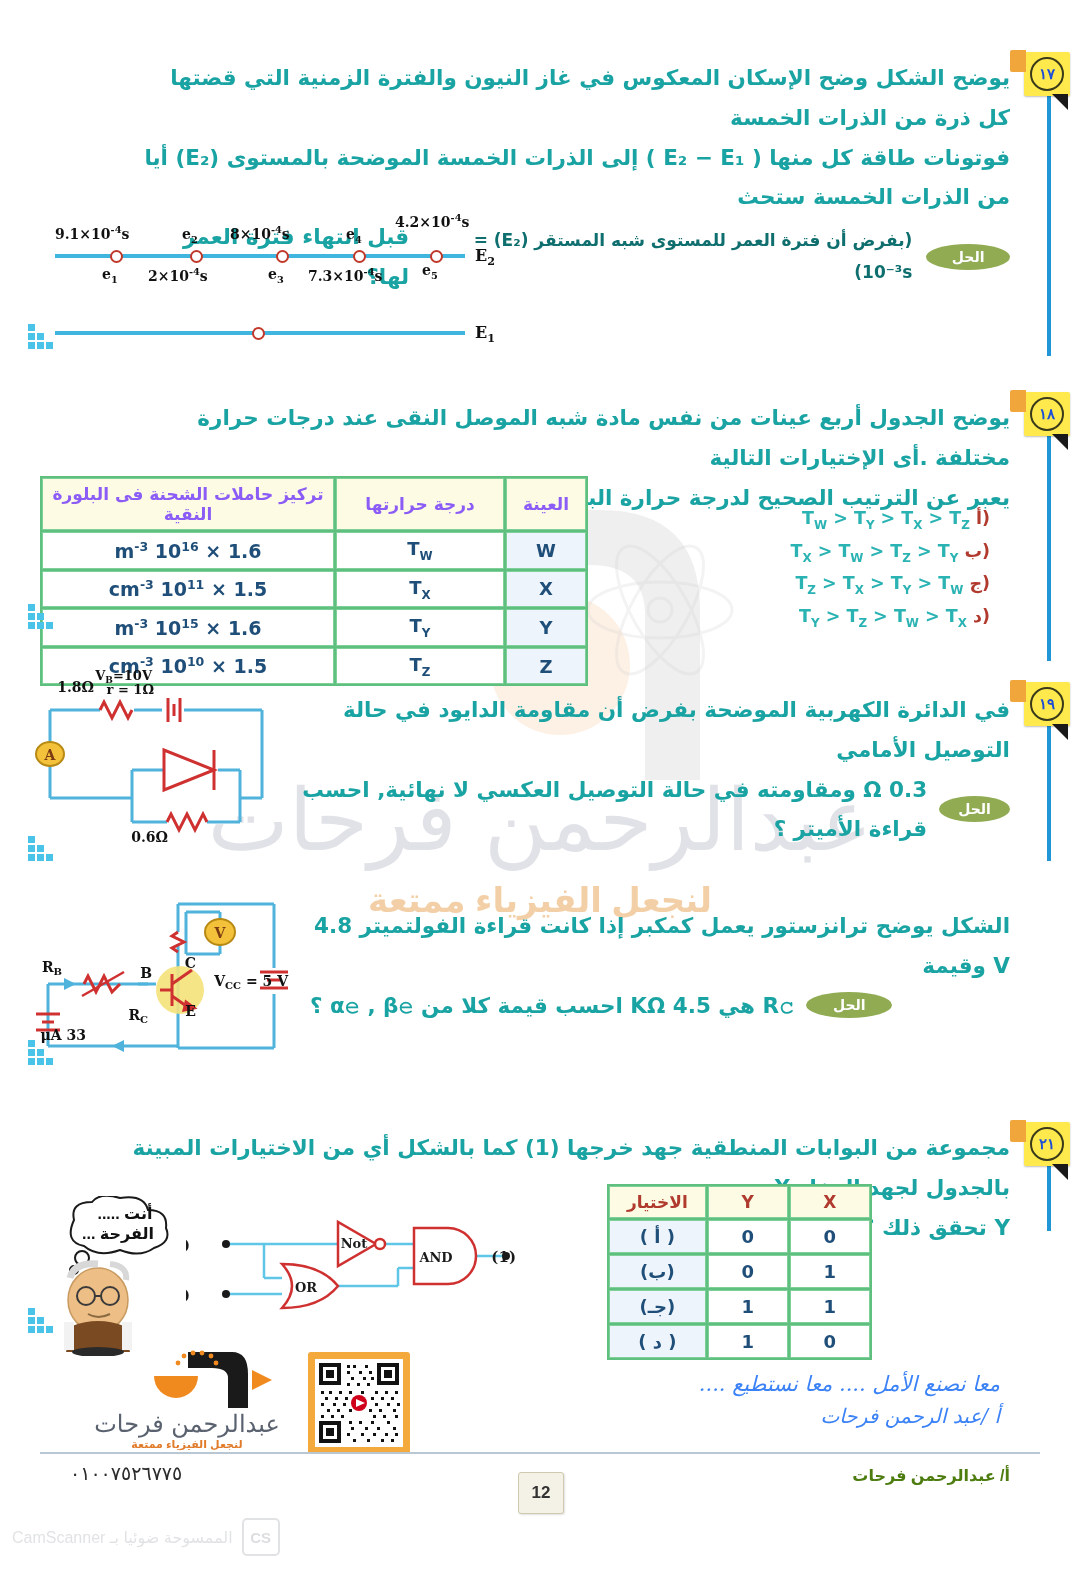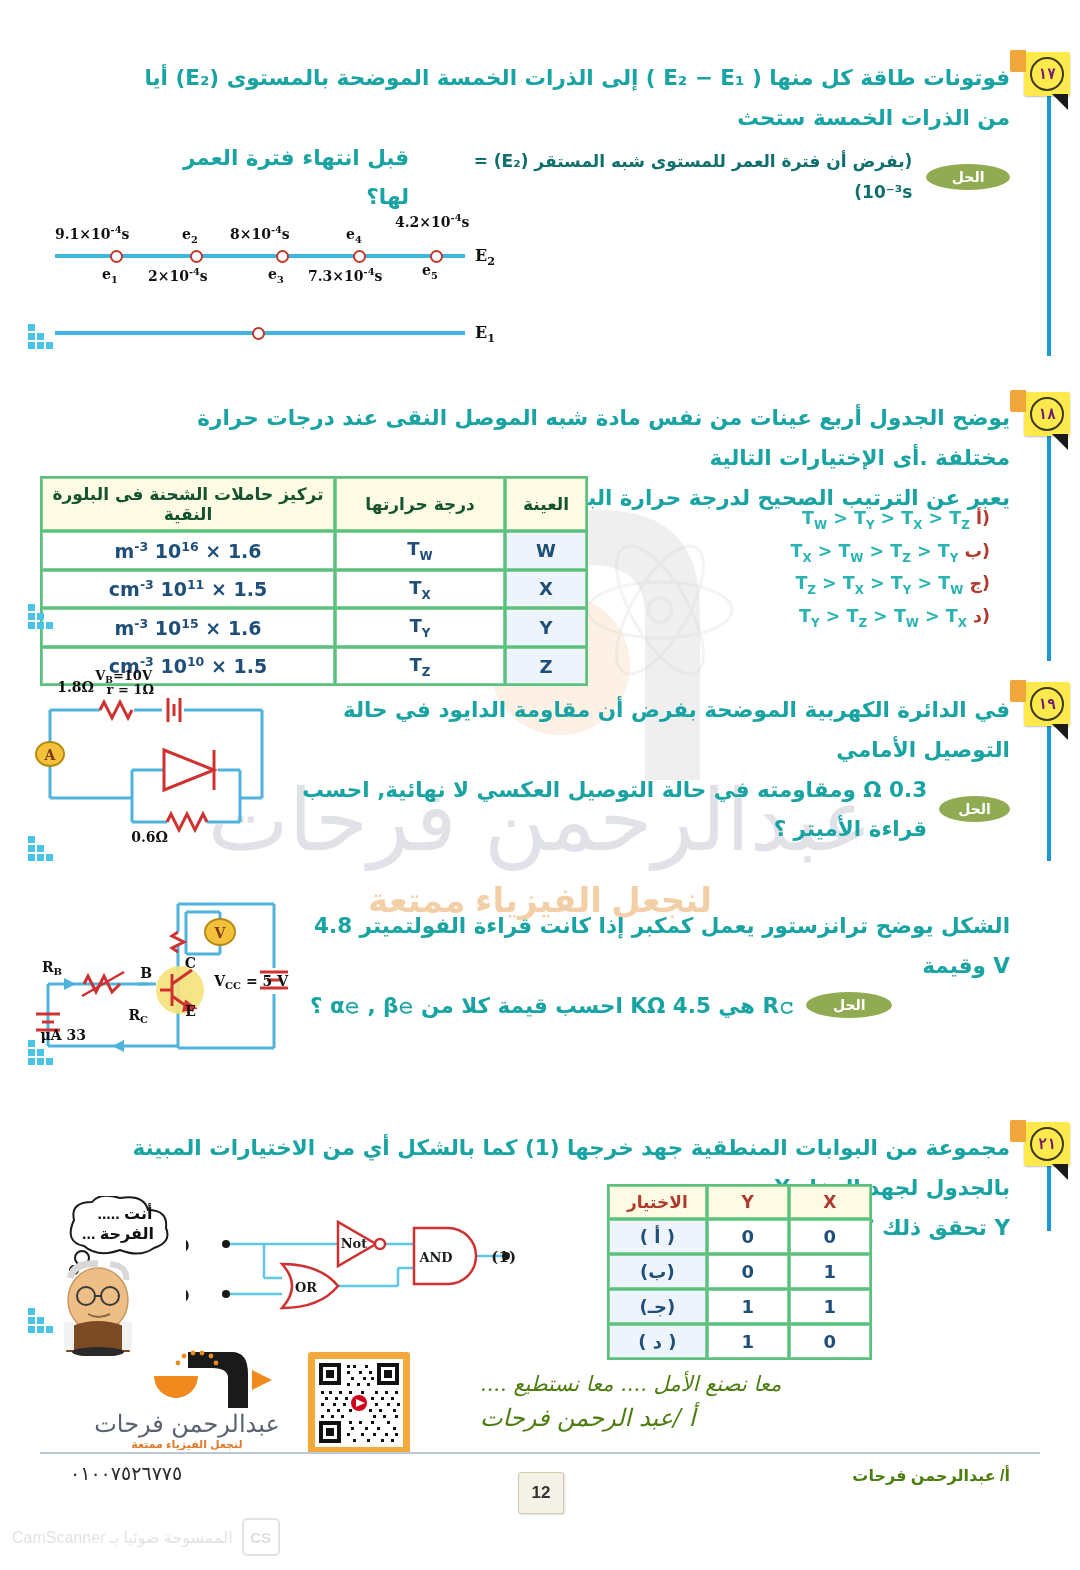--- a/index.html
+++ b/index.html
@@ -54,24 +54,24 @@
   .flag::before{
     content:"";position:absolute;top:-2px;right:44px;width:16px;height:22px;
     background:#f0a63a;border-radius:2px 0 0 2px;
   }
   .flag::after{
     content:"";position:absolute;bottom:-14px;right:2px;
     border-left:16px solid transparent;border-top:16px solid #1a1a1a;
   }
   .flag-num{
     width:30px;height:30px;border-radius:50%;
-    border:2px solid #3a3a1a;color:#701a75;
+    border:2px solid #3a3a1a;color:#1d4ed8;
     font-size:15px;font-weight:bold;
     display:flex;align-items:center;justify-content:center;
-    font-family:Liberation Mono, monospace;
+    font-family:Liberation Sans, sans-serif;
     position:relative;z-index:2;
   }
 
   
   .stamp{
     display:inline-block;vertical-align:middle;
     width:86px;height:26px;border-radius:50%;
     background:#84a240;color:#ffffff;
     font-size:14px;font-weight:bold;
     text-align:center;line-height:26px;
@@ -105,21 +105,21 @@
     border-collapse:separate;border-spacing:2px;
     background:#5fbf7f;
     direction:rtl;
   }
   table.tbl th,table.tbl td{
     background:#ffffff;padding:5px 8px;text-align:center;
     font-size:18px;font-weight:bold;
     font-family:"DejaVu Sans","Liberation Sans",sans-serif;
     border:1px solid #7fcf98;
   }
-  table.tbl th{background:#fdfbe4;color:#14532d;font-size:17px;}
+  table.tbl th{background:#fdfbe4;color:#8b5cf6;font-size:17px;}
   .t18 td.num{color:#1f4e79;font-size:19px;white-space:nowrap;}
   .t18 td.sym{color:#1f4e79;}
   .t18 td.smp{background:#eef4fb;color:#1f4e79;}
   .t18 sup{font-size:.66em;vertical-align:super;}
   .t18 sub{font-size:.66em;vertical-align:sub;}
 
   .t21 th.hx{color:#b03a2e;}
   .t21 th.hy{color:#b03a2e;}
   .t21 th.ho{color:#b03a2e;}
   .t21 td{color:#1f4e79;background:#fcfdff;}
@@ -137,22 +137,22 @@
   .choice sub{font-size:.68em;}
 
   
   svg{display:block;}
 
   
   .foot-line{
     position:absolute;left:40px;width:1000px;height:2px;background:#b9c6d4;
   }
   .foot-sig{
-    position:absolute;direction:rtl;text-align:left;
-    font-family:"DejaVu Serif",serif;color:#4d7c0f;
+    position:absolute;direction:rtl;text-align:right;
+    font-family:"DejaVu Serif",serif;color:#3b82f6;
   }
   .foot-phone{
     position:absolute;font-size:19px;color:#2b2b2b;direction:ltr;
     font-family:"DejaVu Sans",sans-serif;letter-spacing:1px;
   }
   .foot-name{
     position:absolute;direction:rtl;font-size:16px;color:#4d7c0f;font-weight:bold;
   }
   .pagebox{
     position:absolute;width:44px;height:40px;
@@ -211,20 +211,21 @@
   <div class="wm wm-sub">لنجعل الفيزياء ممتعة</div>
 
   <div class="rail" style="top:52px;right:10px;height:300px;">
     <div class="line" style="height:270px;"></div>
     <div class="flag">
       <div class="flag-num">١٧</div>
     </div>
   </div>
 
   <div class="q q-text" style="top:58px;right:70px;width:870px;">
+    <div>يوضح الشكل وضح الإسكان المعكوس في غاز النيون والفترة الزمنية التي قضتها كل ذرة من الذرات الخمسة</div>
     <div>فوتونات طاقة كل منها ( E₂ − E₁ ) إلى الذرات الخمسة الموضحة بالمستوى (E₂) أيا من الذرات الخمسة ستحث</div>
     <div style="display:flex;align-items:center;justify-content:flex-start;gap:14px;flex-direction:row-reverse;">
       <span>قبل انتهاء فترة العمر لها؟</span>
       <span class="note">(بفرض أن فترة العمر للمستوى شبه المستقر (E₂) = 10⁻³s)</span>
       <span class="stamp">الحل</span>
     </div>
   </div>
 
   <div class="lvl-wrap" style="top:226px;left:30px;width:520px;height:120px;">
 
@@ -696,21 +697,21 @@
           <rect x="66" y="80" width="3" height="3"></rect>
           <rect x="76" y="80" width="3" height="3"></rect>
       </g>
       <circle cx="44" cy="44" r="8" fill="#d0021b"></circle>
       <polygon points="41,40 50,44 41,48" fill="#ffffff"></polygon>
     </svg>
   </div>
 
   <div class="foot-sig" style="top:1372px;right:80px;width:520px;">
     <div style="font-size:21px;font-style:italic;">معا نصنع الأمل ....   معا نستطيع ....</div>
-    <div style="font-size:24px;font-style:italic;margin-top:8px;">أ /عبد الرحمن فرحات</div>
+    <div style="font-size:20px;font-style:italic;margin-top:8px;">أ /عبد الرحمن فرحات</div>
   </div>
 
   <div class="foot-line" style="top:1452px;"></div>
   <div class="foot-phone" style="top:1462px;left:70px;">٠١٠٠٧٥٢٦٧٧٥</div>
   <div class="foot-name" style="top:1466px;right:70px;">أ/ عبدالرحمن فرحات</div>
   <div class="pagebox" style="top:1472px;left:518px;">12</div>
 
   <div class="cs">
     <div class="cs-badge">CS</div>
     <div class="cs-txt">الممسوحة ضوئيا بـ CamScanner</div>

